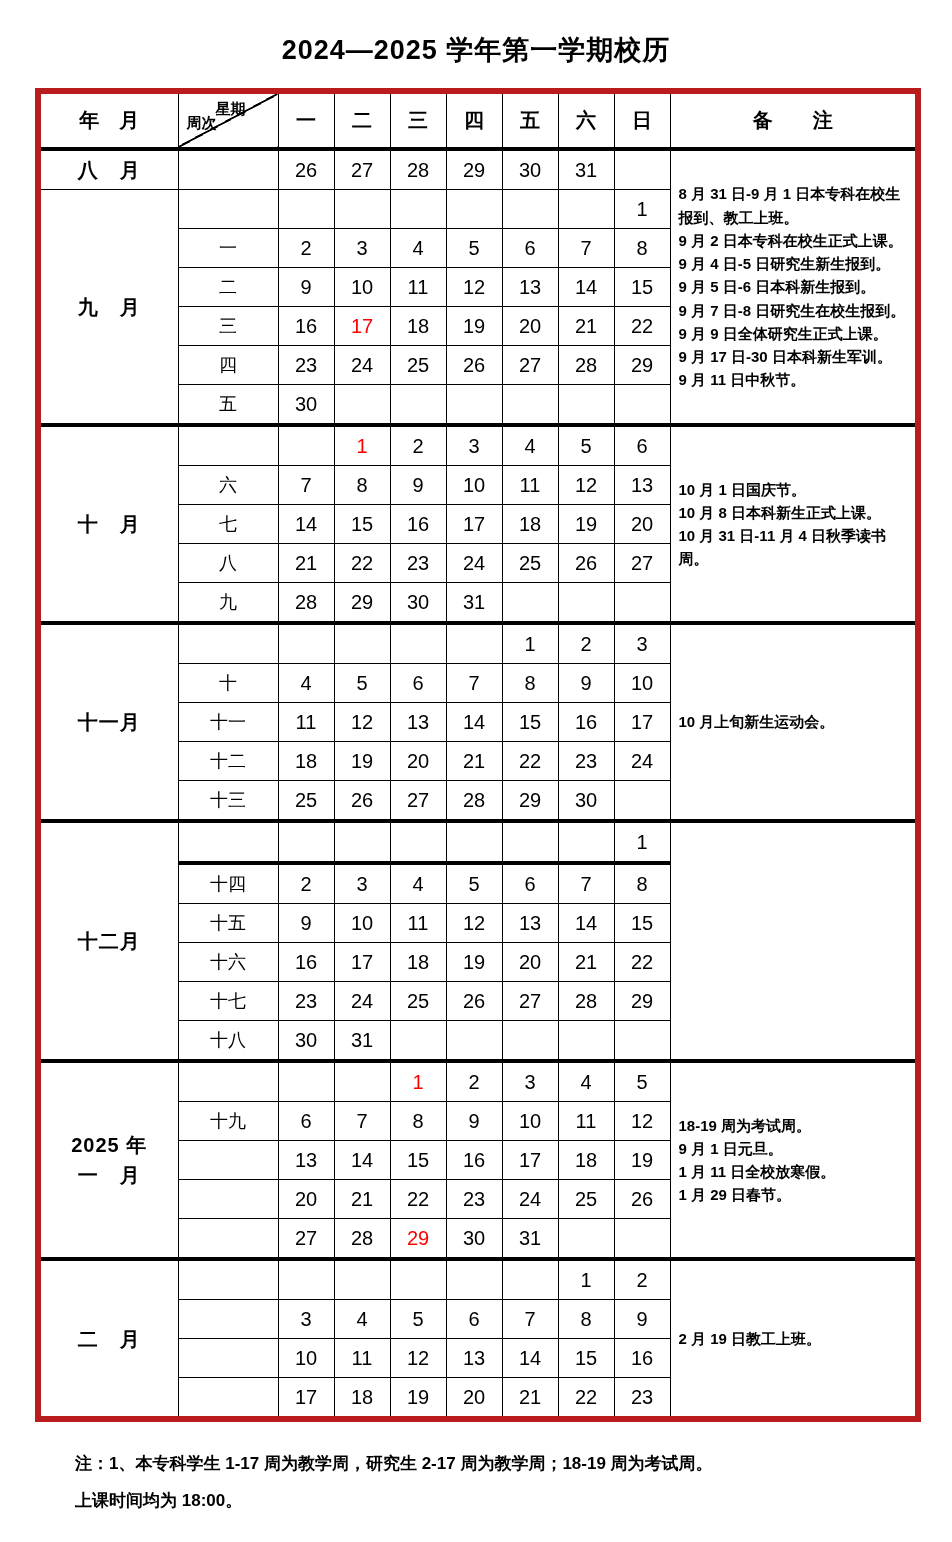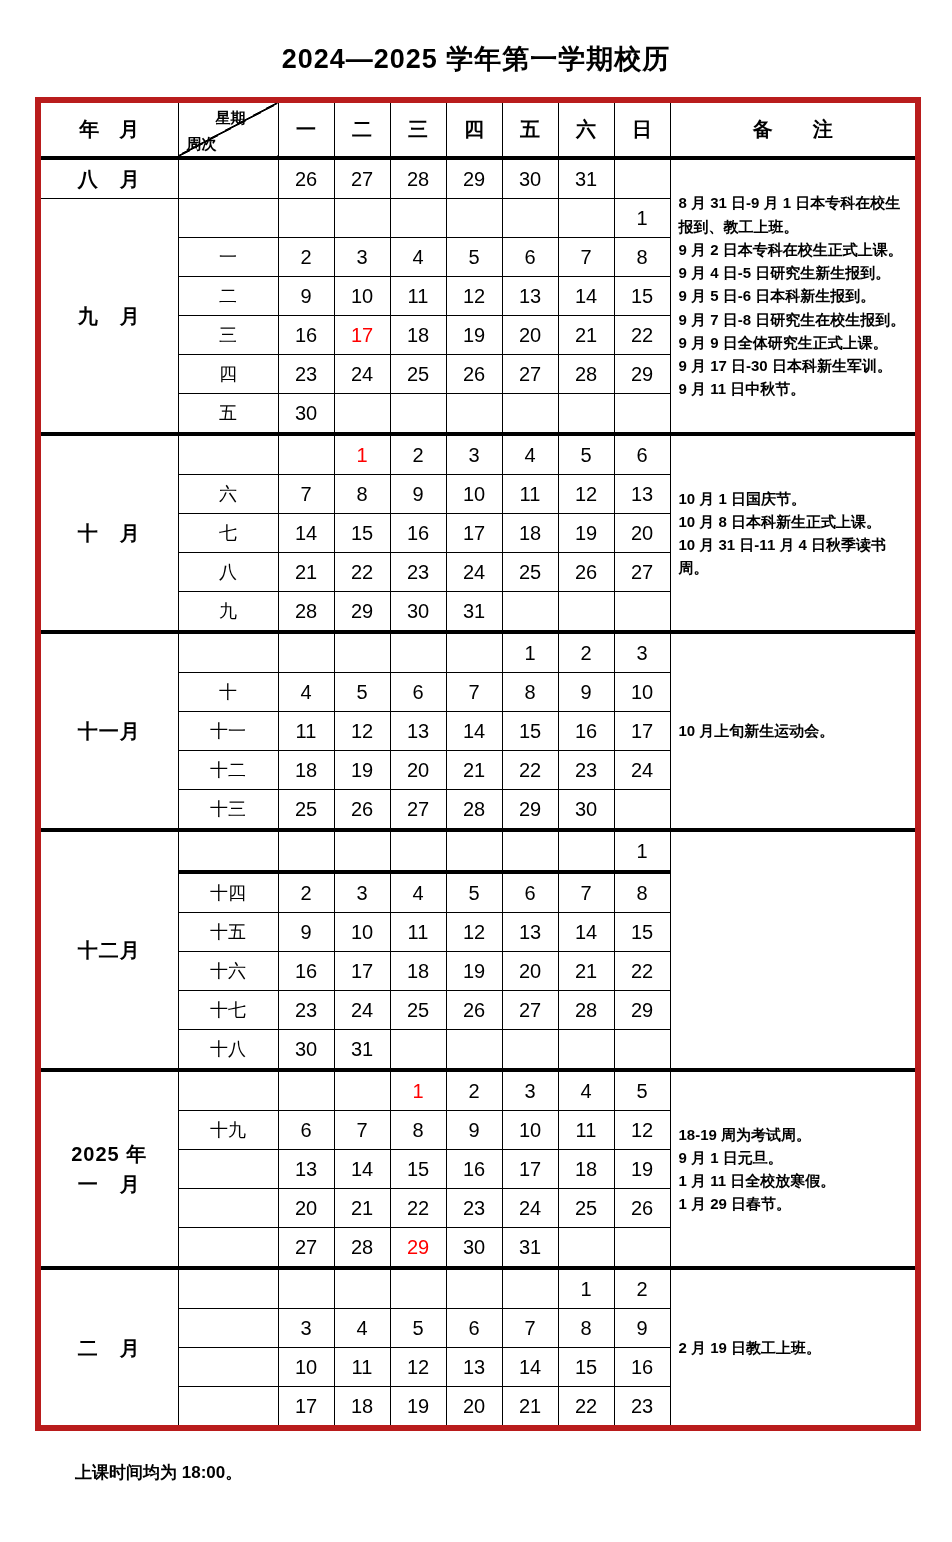--- a/index.html
+++ b/index.html
@@ -7,21 +7,21 @@
     width: 952px; height: 1542px;
     background: #ffffff;
     font-family: "Liberation Sans", "DejaVu Sans", sans-serif;
     color: #000;
     overflow: hidden;
   }
   .title {
     text-align: center;
     font-size: 27px;
     font-weight: bold;
-    padding-top: 41px;
+    padding-top: 32px;
     margin-bottom: 20px;
     letter-spacing: 1px;
   }
   table.cal {
     border-collapse: collapse;
     table-layout: fixed;
     width: 880px;
     margin-left: 35px;
     border: 6px solid #b91c1c;
   }
@@ -62,21 +62,21 @@
   }
   .remark-cell div { margin: 0; }
 
   th.diag {
     position: relative;
     background-image: linear-gradient(to bottom right,
       transparent calc(50% - 1px), #000 calc(50% - 1px),
       #000 calc(50% + 1px), transparent calc(50% + 1px));
   }
   .diag-top    { position: absolute; top: 6px; right: 32px; font-size: 15px; font-weight: bold; }
-  .diag-bottom { position: absolute; bottom: 2px; left: 8px; font-size: 15px; font-weight: bold; }
+  .diag-bottom { position: absolute; bottom: 14px; left: 8px; font-size: 15px; font-weight: bold; }
 
   .notes {
     margin: 24px 0 0 75px;
     font-size: 17px;
     font-weight: bold;
     width: 850px;
   }
   .notes div { line-height: 2.15; }
   .notes .indent { margin-left: 40px; }
 </style>
@@ -493,15 +493,16 @@
         <td class="day-cell">19</td>
         <td class="day-cell">20</td>
         <td class="day-cell">21</td>
         <td class="day-cell">22</td>
         <td class="day-cell">23</td>
       </tr>
     </tbody>
   </table>
 
 <div class="notes">
+  <div>注：1、本专科学生 1-17 周为教学周，研究生 2-17 周为教学周；18-19 周为考试周。</div>
   <div>上课时间均为 18:00。</div>
 
 </div>
 
 </body></html>

